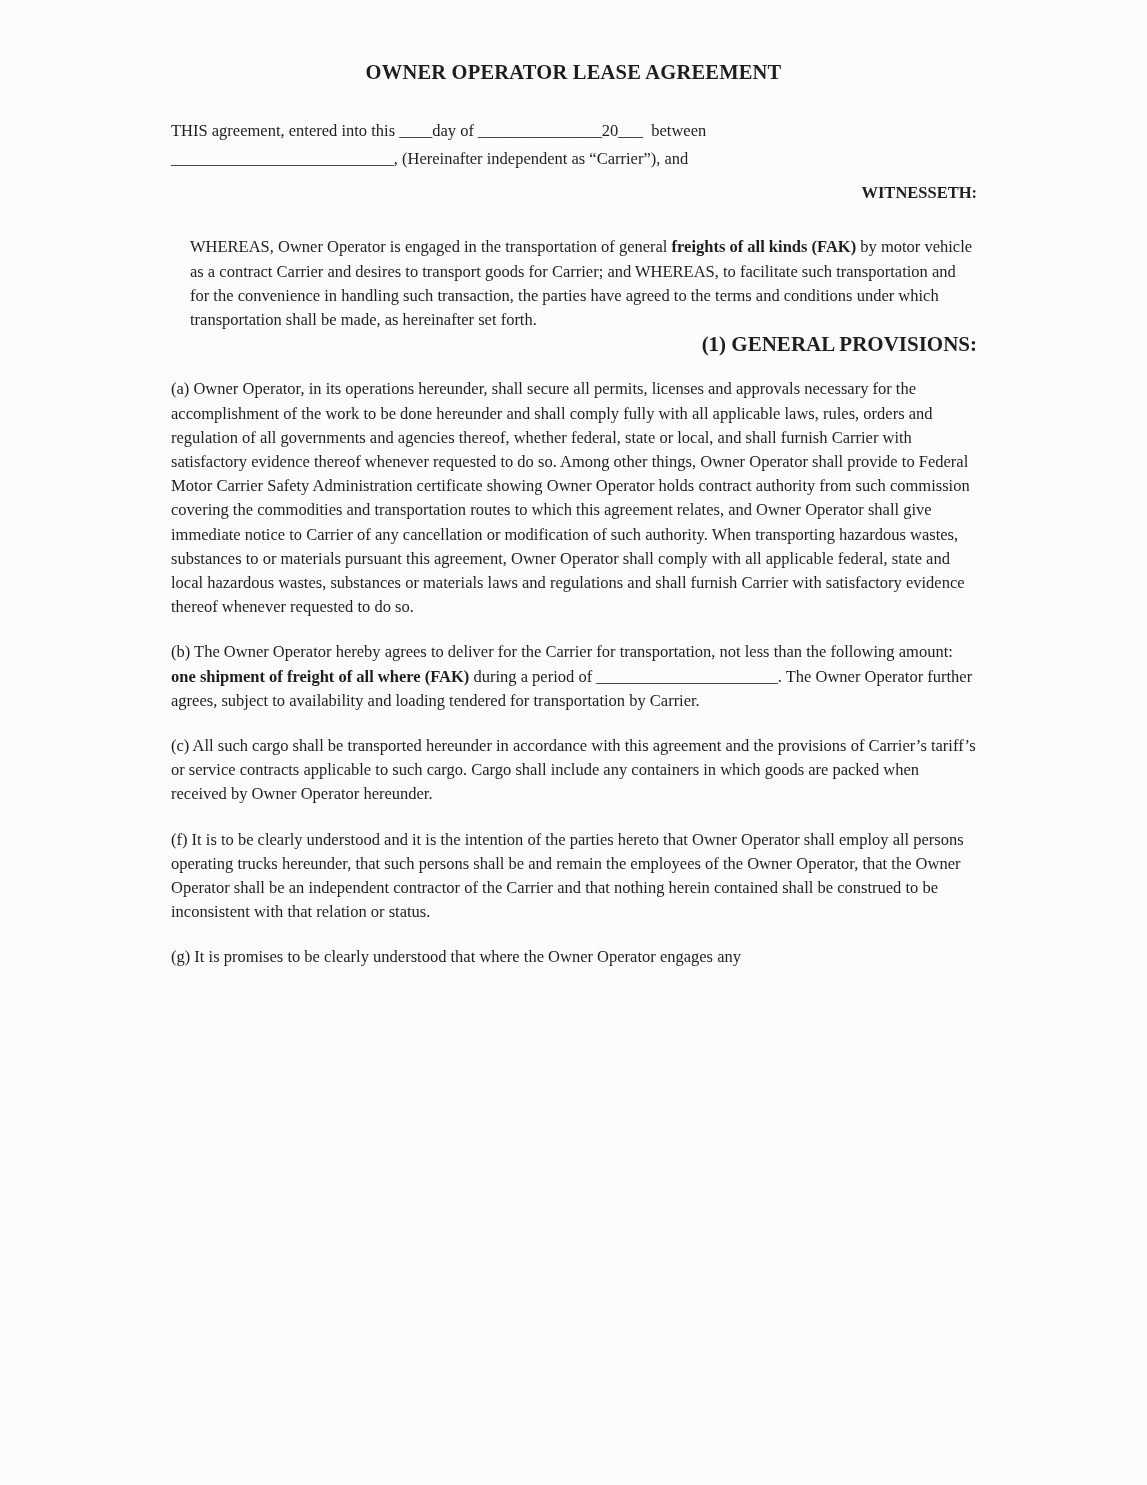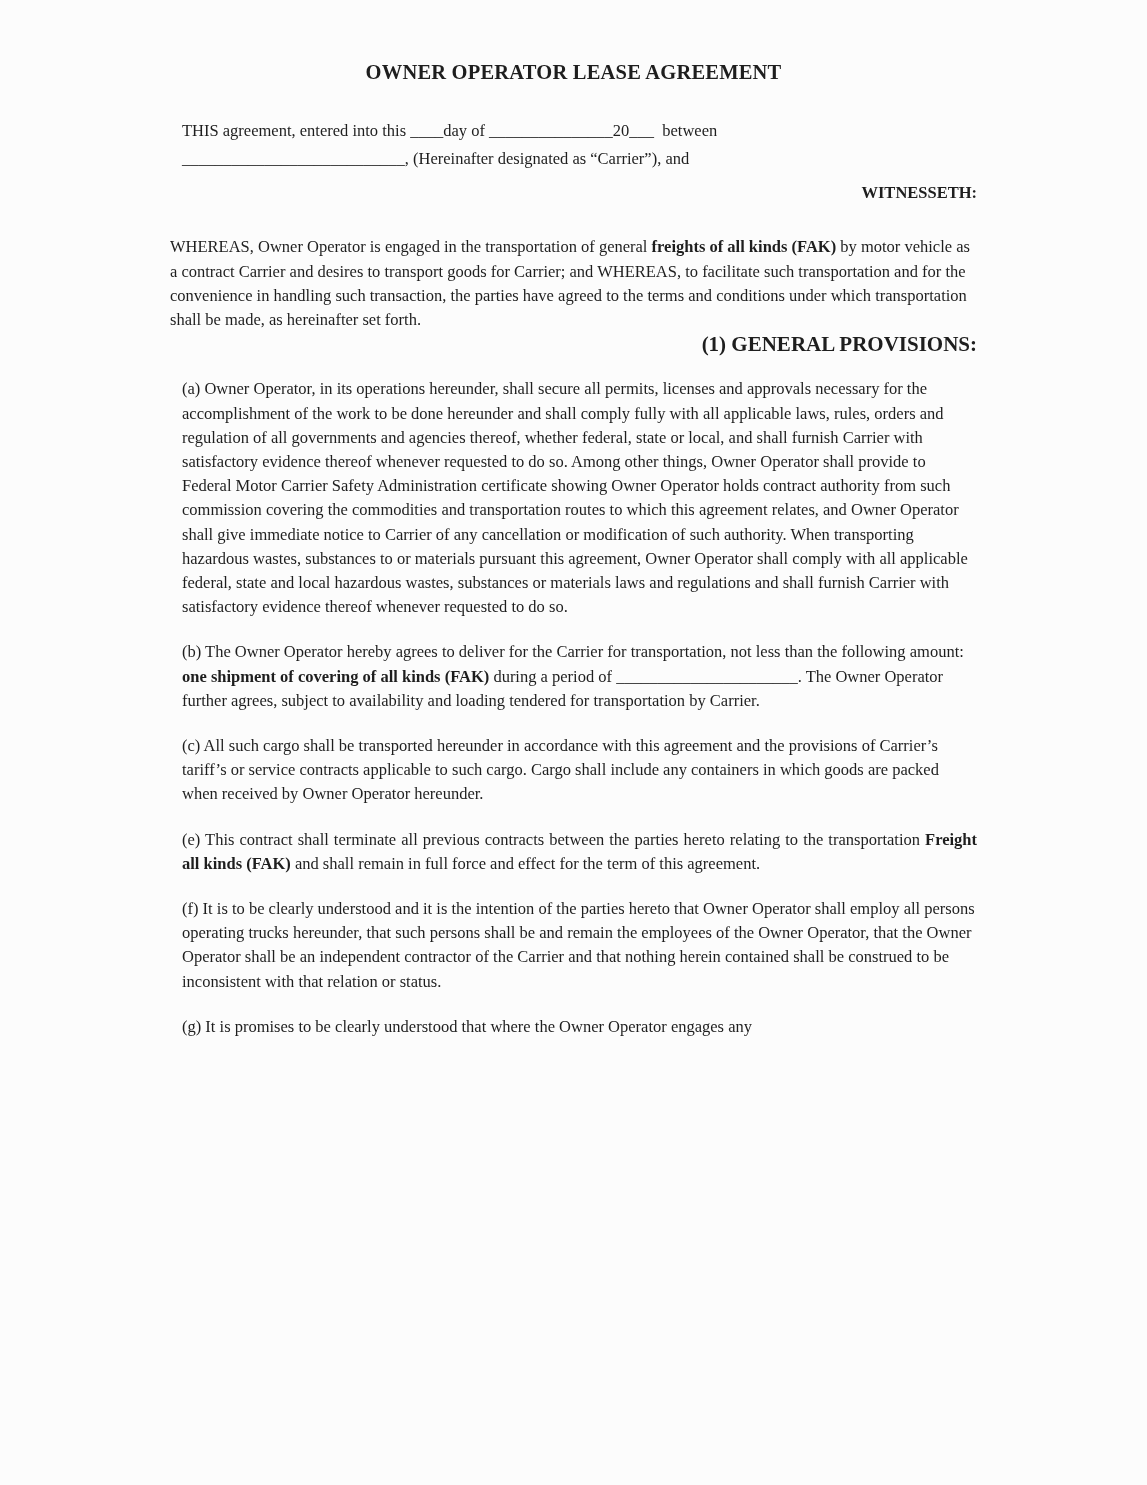--- a/index.html
+++ b/index.html
@@ -22,38 +22,39 @@
   }
   .title {
     margin: 0;
     text-align: center;
     font-size: 20.5px;
     font-weight: bold;
     line-height: 28px;
     letter-spacing: 0.2px;
   }
   .para {
-    margin: 21px 0 0 12px;
+    margin: 21px 0 0 1px;
   }
   .intro {
     margin-top: 31px;
   }
   .intro .line {
     display: block;
     line-height: 27.6px;
   }
   .heading {
     font-weight: bold;
     text-align: right;
   }
   .witnesseth {
     margin-top: 9px;
   }
   .recitals {
     margin-top: 30px;
+    margin-left: 20px;
   }
   .tight {
     margin: 0;
   }
   .gp-heading {
     font-size: 21px;
   }
   .justified {
     text-align: justify;
   }
@@ -61,36 +62,35 @@
 </style>
 </head>
 <body>
 
 <div class="page">
 
   <h1 class="title">OWNER OPERATOR LEASE AGREEMENT</h1>
 
   <p class="para intro">
     <span class="line">THIS agreement, entered into this ____day of _______________20___&nbsp; between</span>
-    <span class="line">___________________________, (Hereinafter designated as “Carrier”), and</span>
+    <span class="line">___________________________, (Hereinafter independent as “Carrier”), and</span>
   </p>
 
   <p class="para heading witnesseth">WITNESSETH:</p>
 
   <div class="recitals">
     <p class="para tight"><span>WHEREAS, Owner Operator is engaged in the transportation of general </span><b>freights of all kinds (FAK)</b><span> by motor vehicle as a contract Carrier and desires to transport goods for Carrier; and WHEREAS, to facilitate such transportation and for the convenience in handling such transaction, the parties have agreed to the terms and conditions under which transportation shall be made, as hereinafter set forth.</span></p>
     <p class="para tight heading gp-heading">(1) GENERAL PROVISIONS:</p>
   </div>
 
   <p class="para">(a) Owner Operator, in its operations hereunder, shall secure all permits, licenses and approvals necessary for the accomplishment of the work to be done hereunder and shall comply fully with all applicable laws, rules, orders and regulation of all governments and agencies thereof, whether federal, state or local, and shall furnish Carrier with satisfactory evidence thereof whenever requested to do so. Among other things, Owner Operator shall provide to Federal Motor Carrier Safety Administration certificate showing Owner Operator holds contract authority from such commission covering the commodities and transportation routes to which this agreement relates, and Owner Operator shall give immediate notice to Carrier of any cancellation or modification of such authority. When transporting hazardous wastes, substances to or materials pursuant this agreement, Owner Operator shall comply with all applicable federal, state and local hazardous wastes, substances or materials laws and regulations and shall furnish Carrier with satisfactory evidence thereof whenever requested to do so.</p>
 
-  <p class="para"><span>(b) The Owner Operator hereby agrees to deliver for the Carrier for transportation, not less than the following amount: </span><b>one shipment of covering of all kinds (FAK)</b><span> during a period of ______________________. The Owner Operator further agrees, subject to availability and loading tendered for transportation by Carrier.</span></p>
+  <p class="para"><span>(b) The Owner Operator hereby agrees to deliver for the Carrier for transportation, not less than the following amount: </span><b>one shipment of freight of all where (FAK)</b><span> during a period of ______________________. The Owner Operator further agrees, subject to availability and loading tendered for transportation by Carrier.</span></p>
 
   <p class="para">(c) All such cargo shall be transported hereunder in accordance with this agreement and the provisions of Carrier’s tariff’s or service contracts applicable to such cargo. Cargo shall include any containers in which goods are packed when received by Owner Operator hereunder.</p>
 
 
-  <p class="para justified"><span>(e) This contract shall terminate all previous contracts between the parties hereto relating to the transportation </span><b>Freight all kinds (FAK)</b><span> and shall remain in full force and effect for the term of this agreement.</span></p>
 
   <p class="para">(f) It is to be clearly understood and it is the intention of the parties hereto that Owner Operator shall employ all persons operating trucks hereunder, that such persons shall be and remain the employees of the Owner Operator, that the Owner Operator shall be an independent contractor of the Carrier and that nothing herein contained shall be construed to be inconsistent with that relation or status.</p>
 
   <p class="para">(g) It is promises to be clearly understood that where the Owner Operator engages any</p>
 
 </div>
 
 </body></html>

